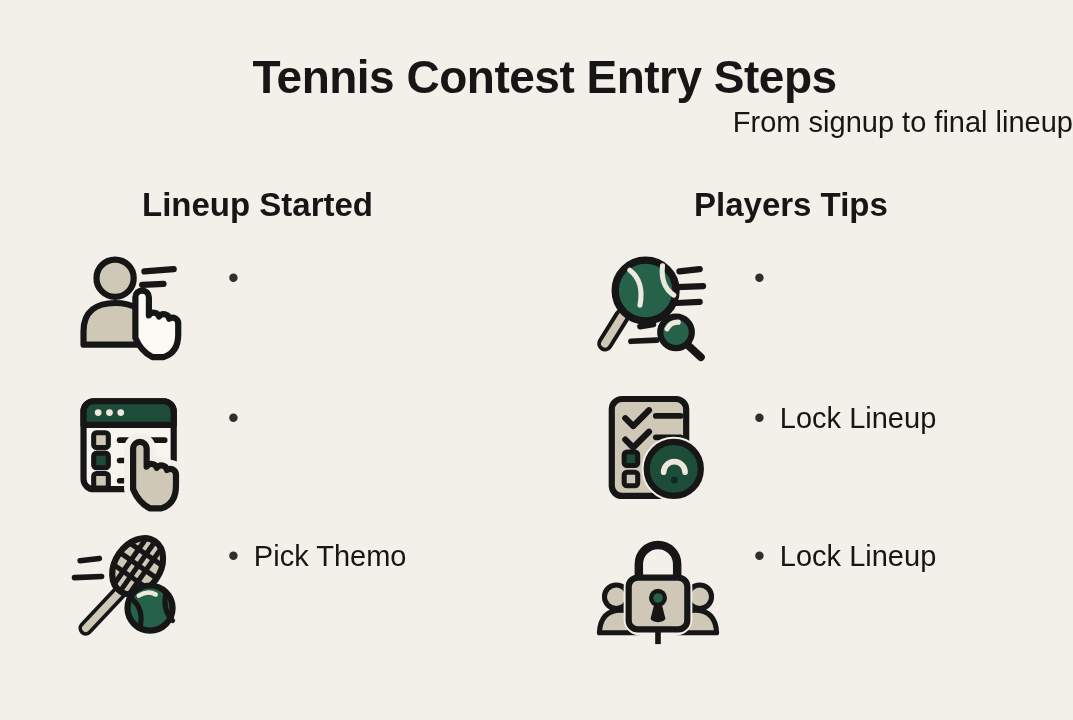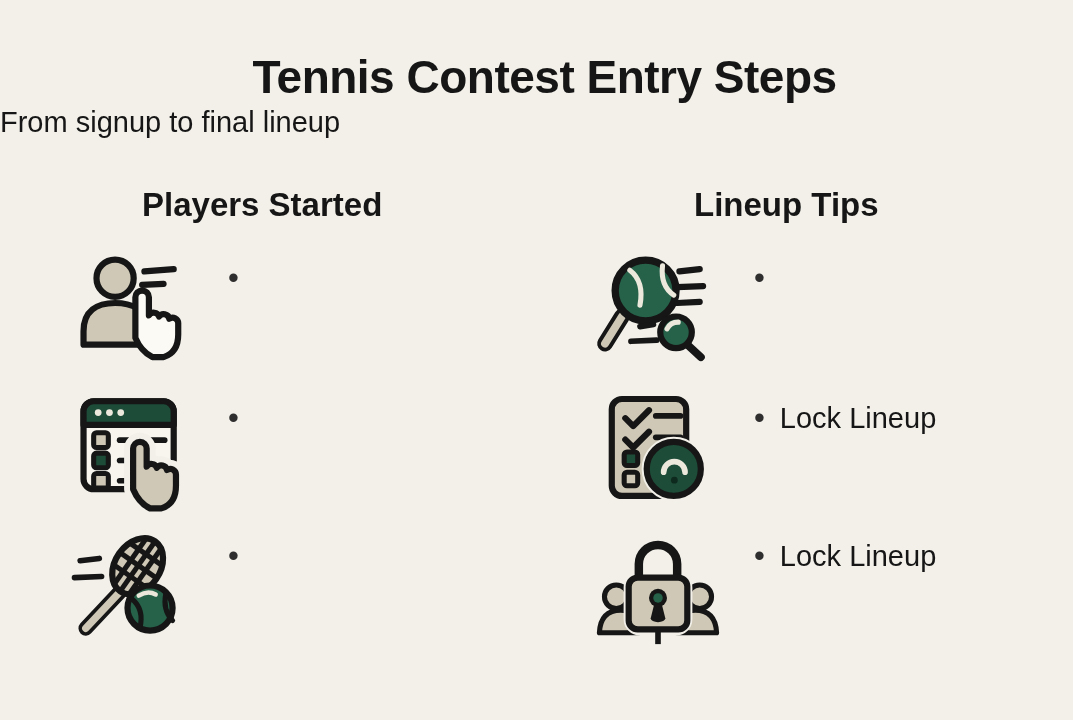--- a/index.html
+++ b/index.html
@@ -8,21 +8,21 @@
   }
   *{box-sizing:border-box}
   html,body{margin:0;padding:0}
   body{
     width:1073px;height:720px;position:relative;overflow:hidden;
     background:var(--background);color:var(--ink);
     font-family:"Liberation Sans","DejaVu Sans",sans-serif;
   }
   .title{position:absolute;top:42px;left:0;width:100%;text-align:center;
     font-size:46px;font-weight:700;letter-spacing:-0.5px;margin:8px}
-  .subtitle{position:absolute;top:106px;left:0;width:100%;text-align:left;
+  .subtitle{position:absolute;top:106px;left:0;width:100%;text-align:right;
     font-size:29px;font-weight:400;margin:0}
   .col-h{position:absolute;font-size:33px;font-weight:700;margin:0}
   .col-h.left{left:142px;top:186px}
   .col-h.right{left:694px;top:186px}
   .row{position:absolute;display:flex;align-items:flex-start}
   .row.colL{left:70px}
   .row.colR{left:596px}
   .row.r1{top:246px}
   .row.r2{top:386px}
   .row.r3{top:524px}
@@ -40,22 +40,22 @@
   .fcr{fill:var(--cream)} .fink{fill:var(--ink)} .fdk{fill:var(--deep)}
 </style>
 </head>
 <body>
 
 <main>
 
   <h1 class="title">Tennis Contest Entry Steps</h1>
   <p class="subtitle">From signup to final lineup</p>
 
-  <h2 class="col-h left">Players Started</h2>
-  <h2 class="col-h right">Lineup Tips</h2>
+  <h2 class="col-h left">Lineup Started</h2>
+  <h2 class="col-h right">Players Tips</h2>
 
   <div class="row colL r1">
     <span class="icon">
       <svg viewBox="0 0 110 110">
         <defs>
           <path id="hand" d="M8 44 V14 a6 6 0 0 1 12 0 v16 a5 5 0 0 1 9 1 a5 5 0 0 1 9 2 a5 5 0 0 1 8 4 v10 q0 16 -13 20 h-10 q-10 -5 -15 -17 z"></path>
         </defs>
         <circle class="ft s" stroke-width="5.5" cx="40" cy="25" r="16.5"></circle>
         <line class="s rc" stroke-width="5.5" x1="66" y1="19" x2="92" y2="17"></line>
         <line class="s rc" stroke-width="5.5" x1="64" y1="31" x2="83" y2="30"></line>
@@ -113,20 +113,21 @@
           </g>
         </g>
         <circle class="fb s" stroke-width="5.5" cx="71" cy="71" r="20"></circle>
         <path class="fn s rc" stroke-width="4.5" d="M55 63 q11 9 7 26"></path>
         <path class="fn s rc" stroke-width="4.5" d="M85 58 q-3 15 6 24"></path>
         <path class="fn rc scream" stroke-width="4" d="M61 60 q8 -5 15 -1"></path>
       </svg>
     </span>
     <span class="txt">
         <span class="dot">•</span>
+        <span>Pick Themo</span>
       </span>
   </div>
 
   <div class="row colR r1">
     <span class="icon">
       <svg viewBox="0 0 110 110">
         <line class="s" stroke-width="14" stroke-linecap="round" x1="23" y1="59" x2="8" y2="83"></line>
         <line class="st" stroke-width="7" stroke-linecap="round" x1="23" y1="59" x2="8" y2="83"></line>
         <circle class="fb s" stroke-width="6.5" cx="44" cy="36" r="27"></circle>
         <path class="fn rc scream" stroke-width="4.5" d="M30 18 q13 10 9 31"></path>

